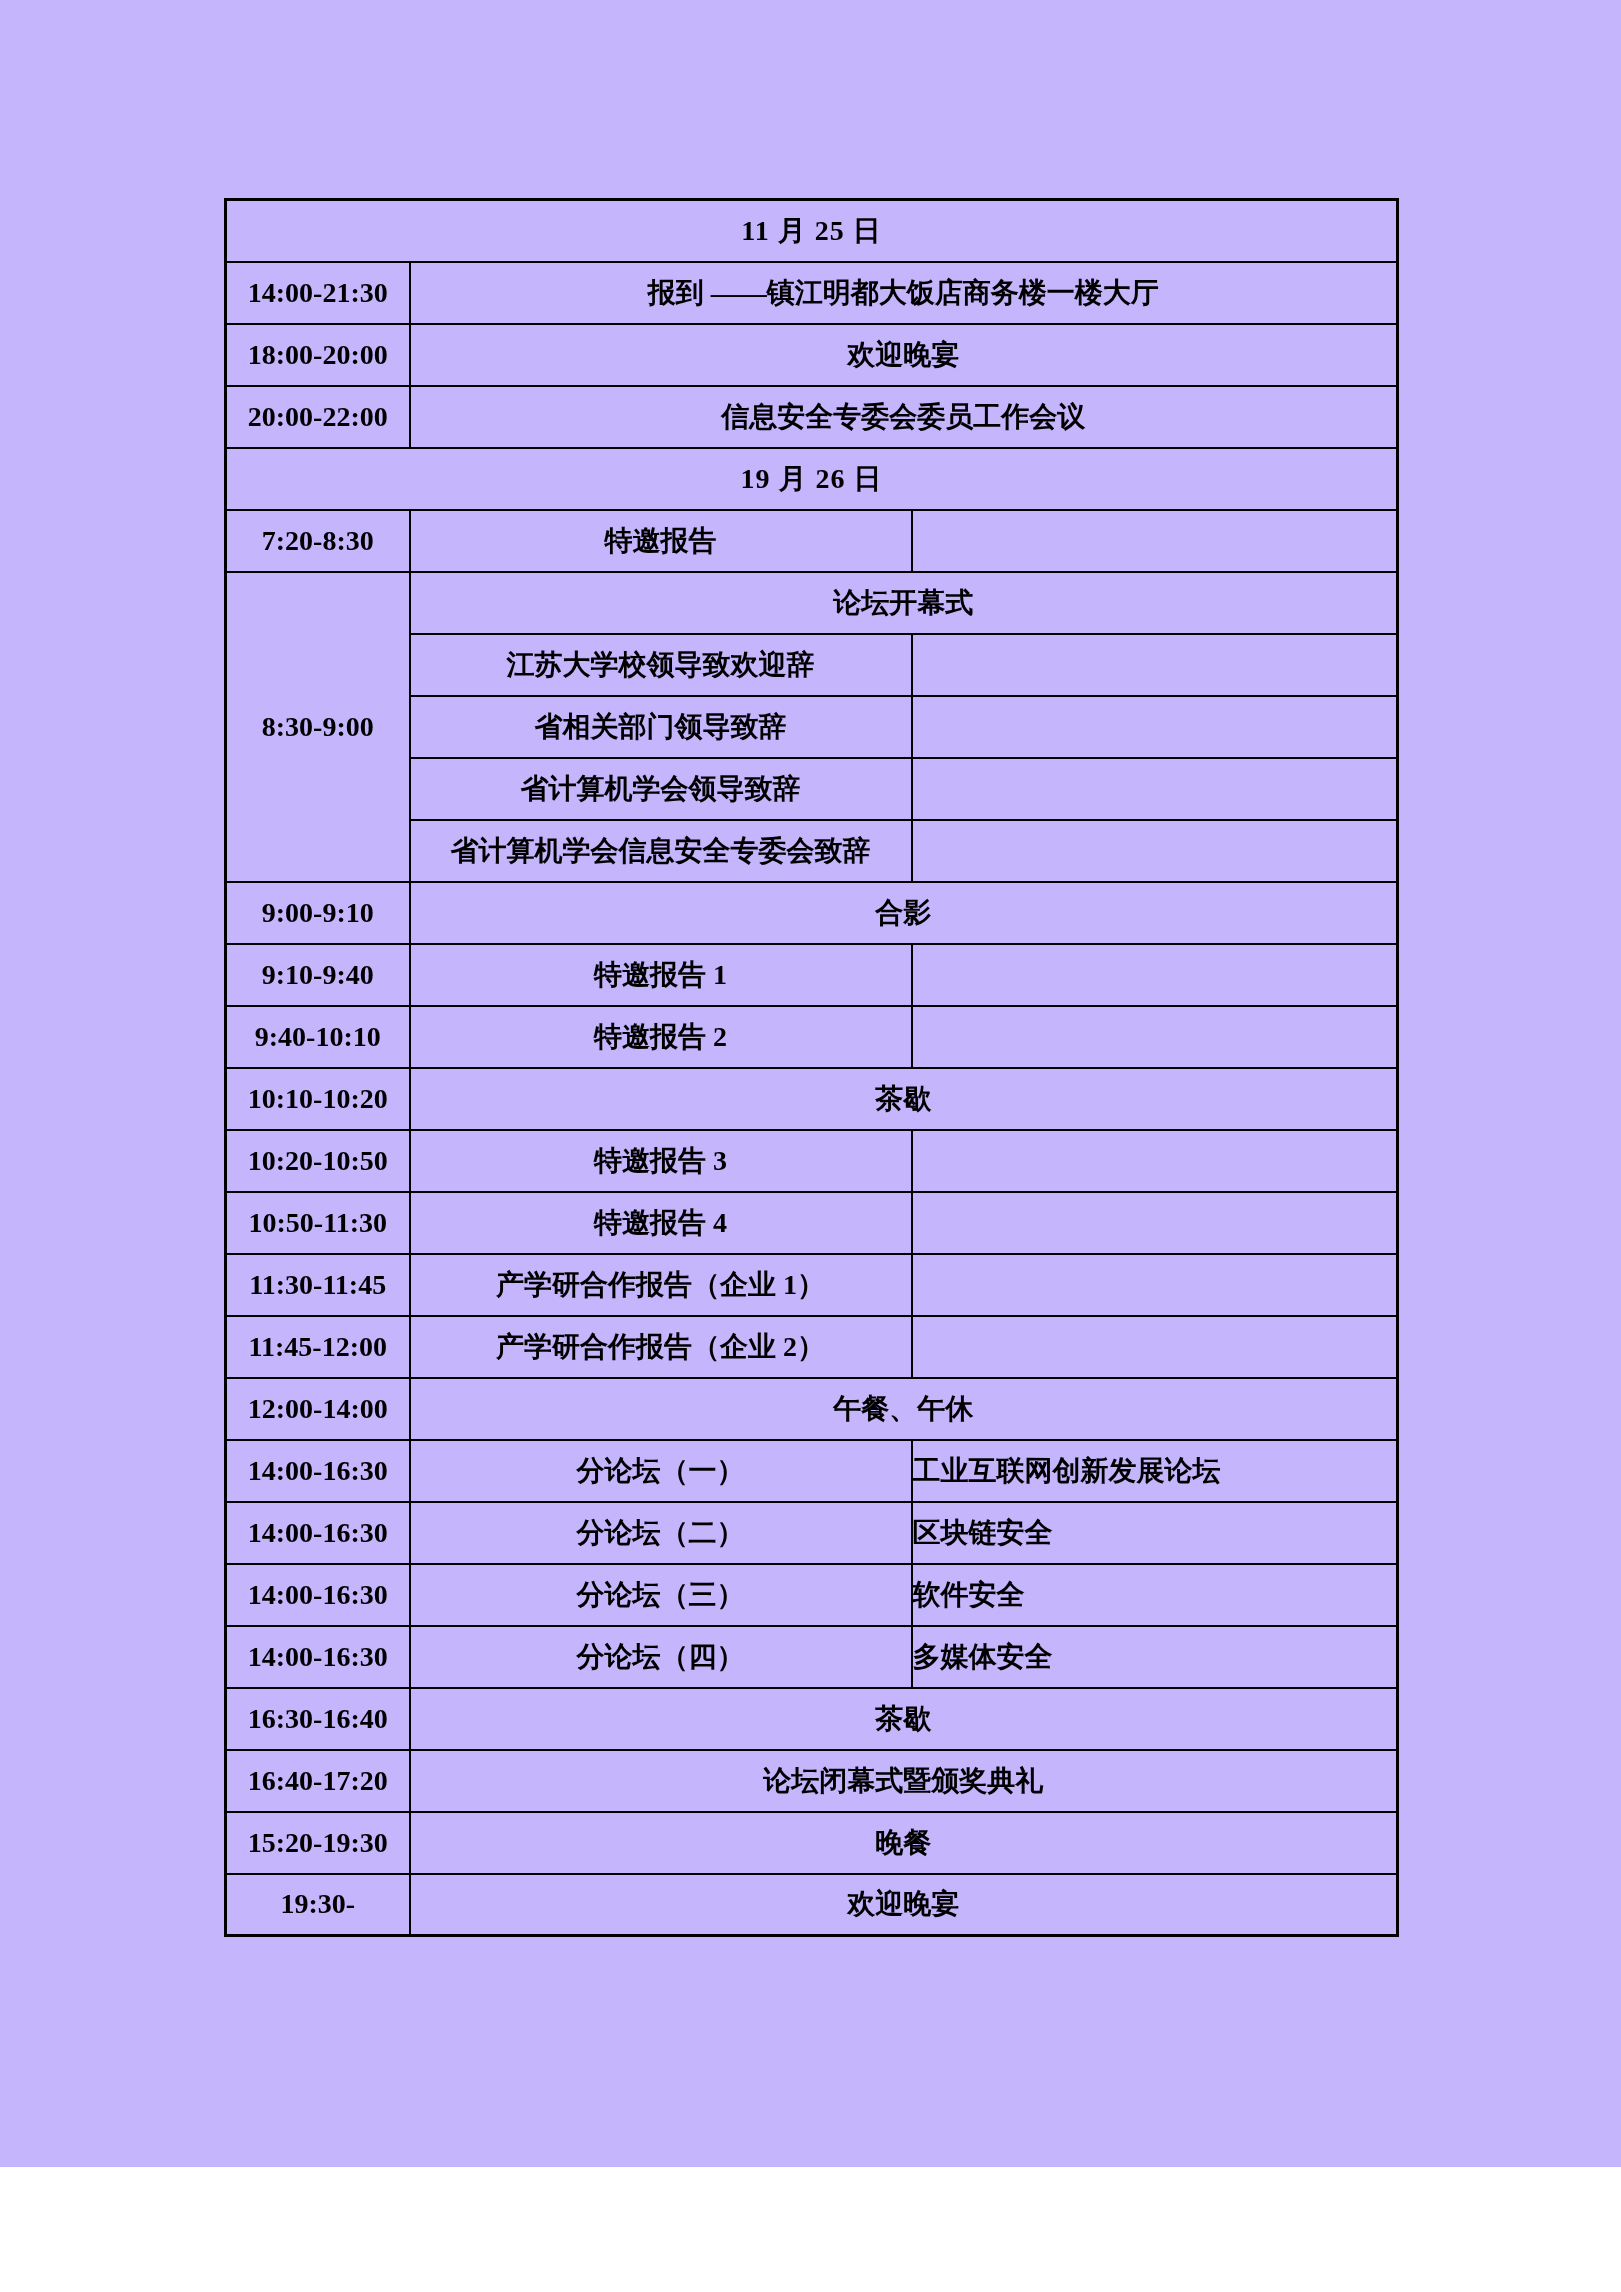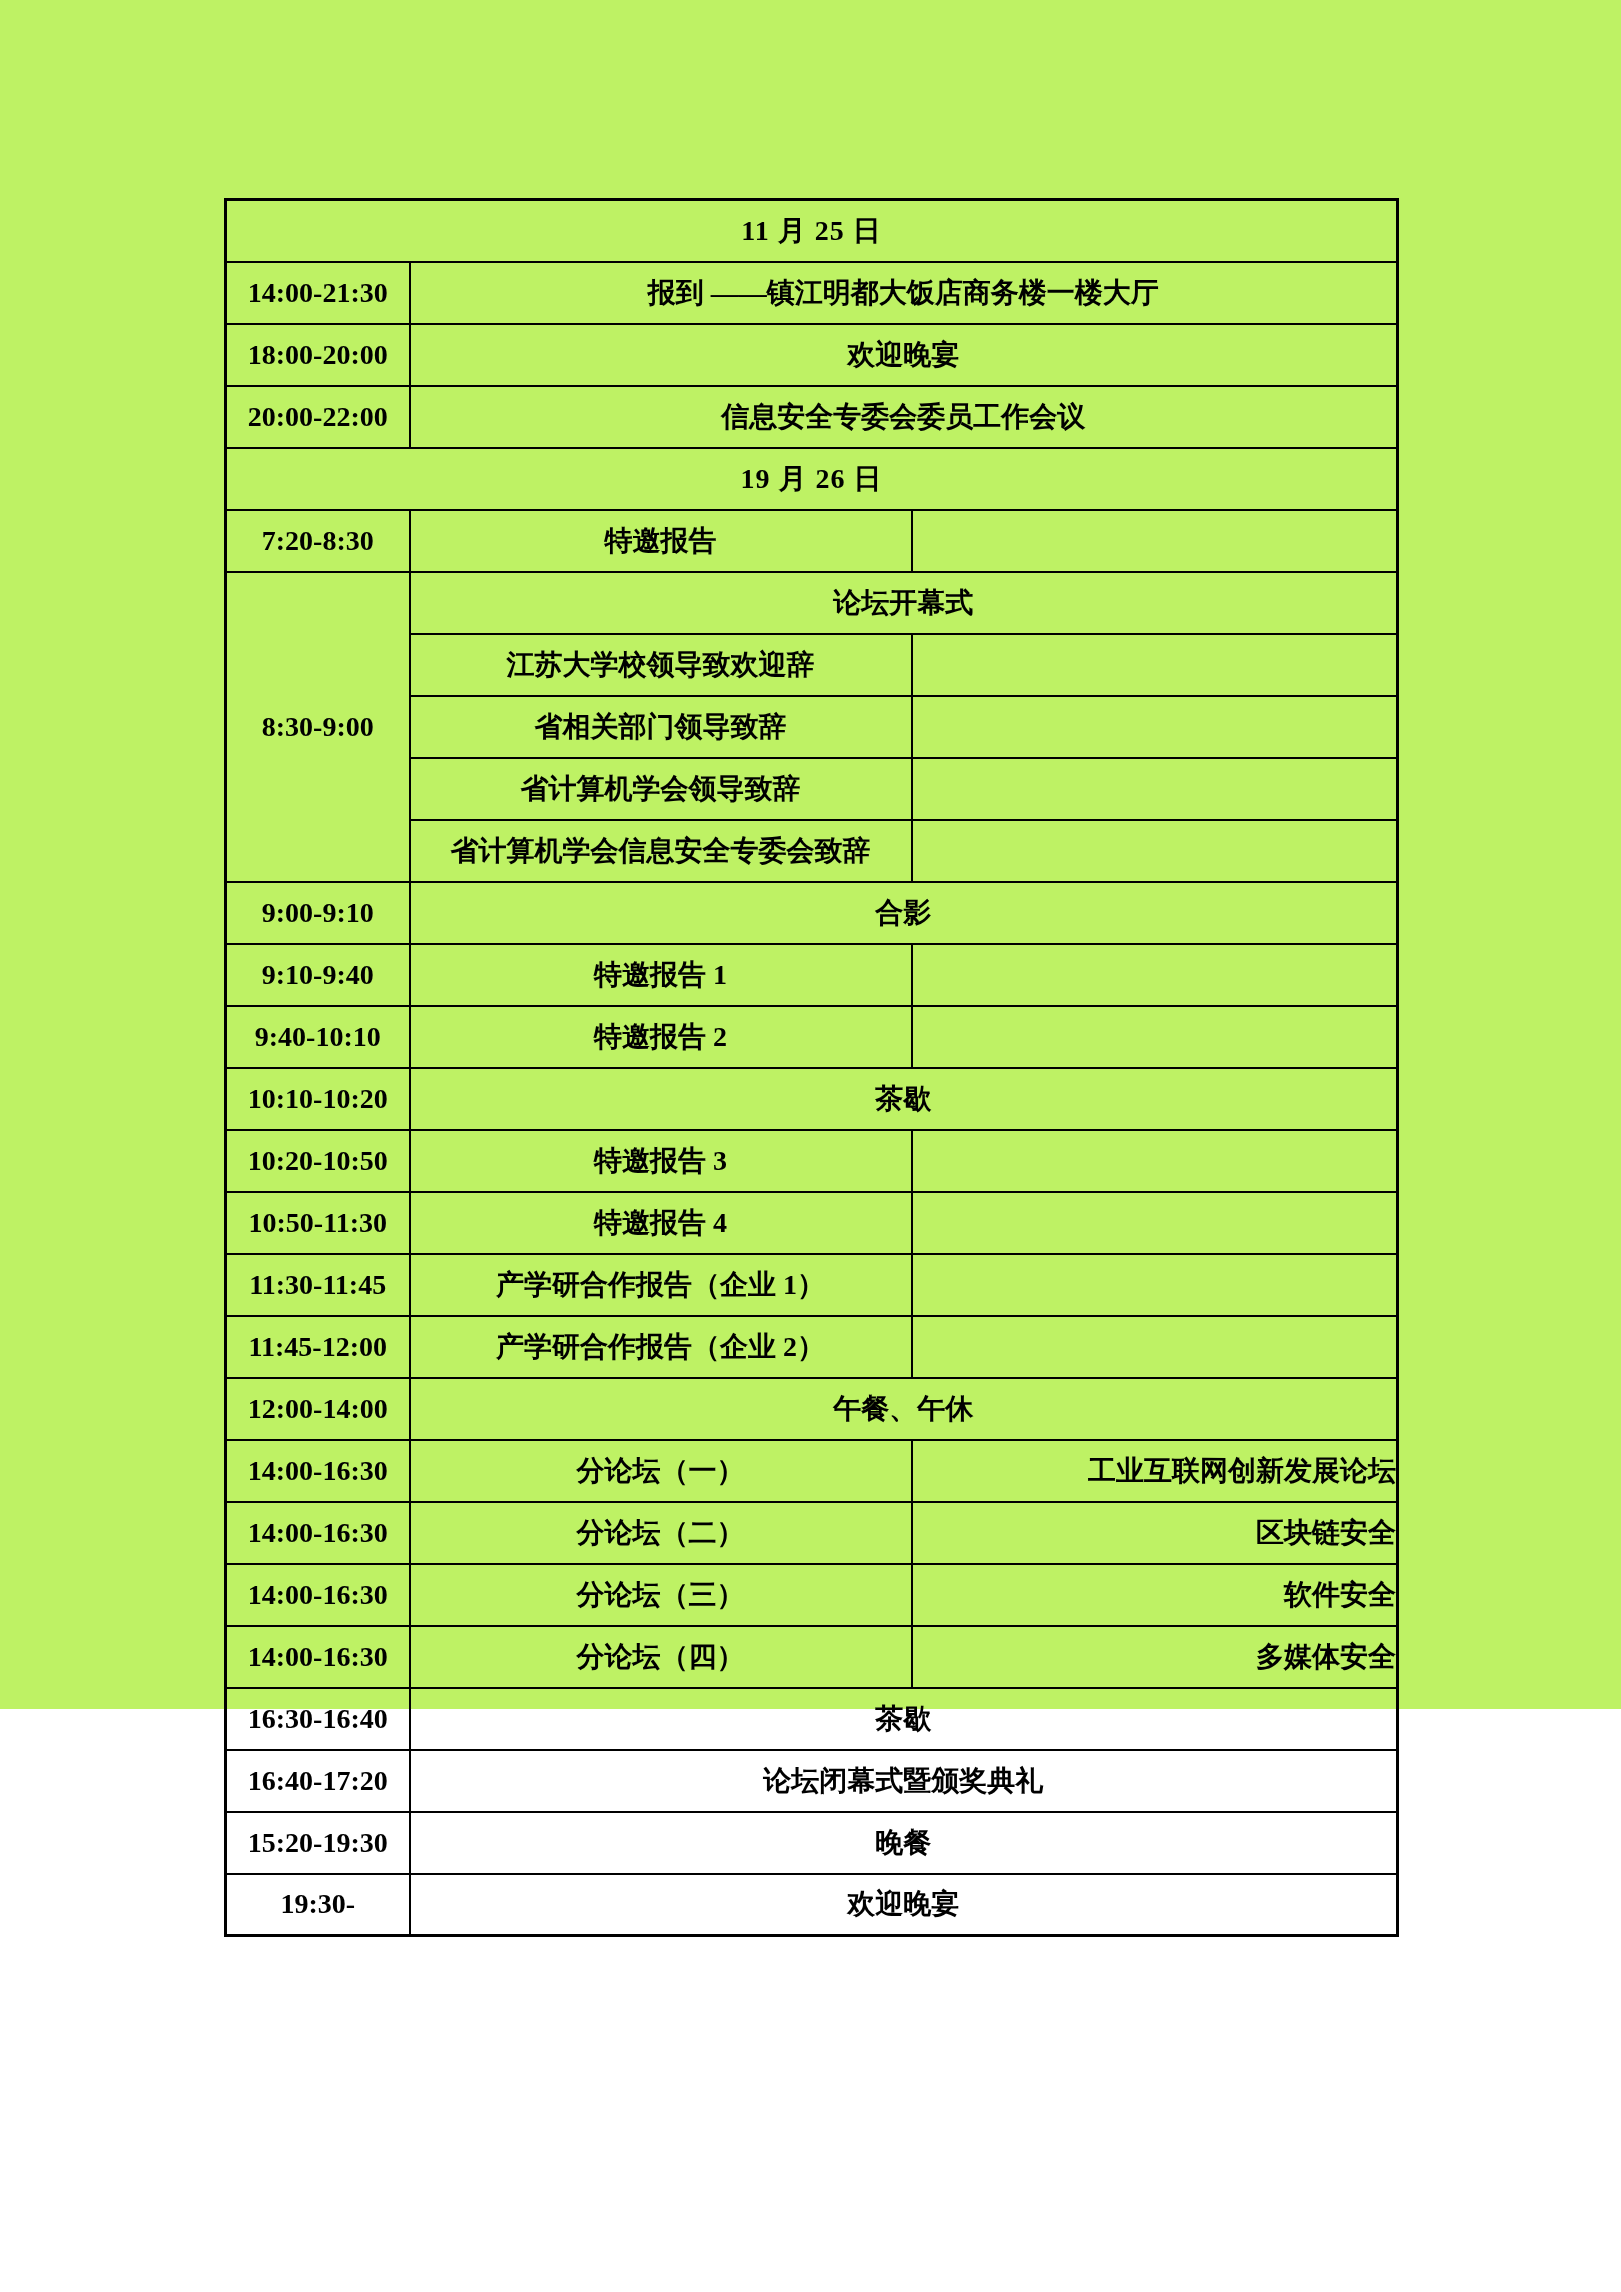--- a/index.html
+++ b/index.html
@@ -11,22 +11,22 @@
     width: 1621px;
     height: 2293px;
     position: relative;
     font-family: "Liberation Serif", "DejaVu Serif", serif;
     color: #000000;
   }
   .page {
     position: absolute;
     left: 0; top: 0;
     width: 1621px;
-    height: 1709px;
-    background: #bef264;
+    height: 2167px;
+    background: #c4b5fd;
   }
   table.schedule {
     position: absolute;
     left: 224px;
     top: 198px;
     width: 1172px;
     border-collapse: collapse;
     table-layout: fixed;
   }
   table.schedule, table.schedule td {
@@ -51,21 +51,21 @@
     letter-spacing: 1px;
   }
   td.time {
     text-align: center;
   }
   td.activity {
     text-align: center;
     padding-left: 3.9px;
   }
   td.detail {
-    text-align: right;
+    text-align: left;
     padding-left: 5.9px;
   }
 </style>
 </head>
 <body>
 
 <div class="page">
   <table class="schedule">
     <colgroup>
       <col style="width:184px">

